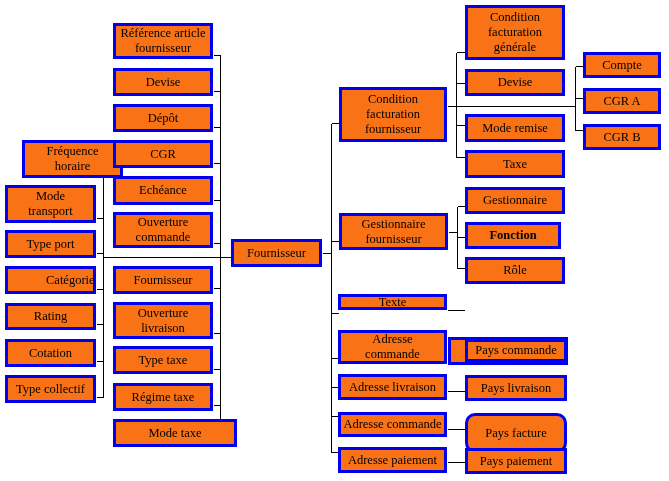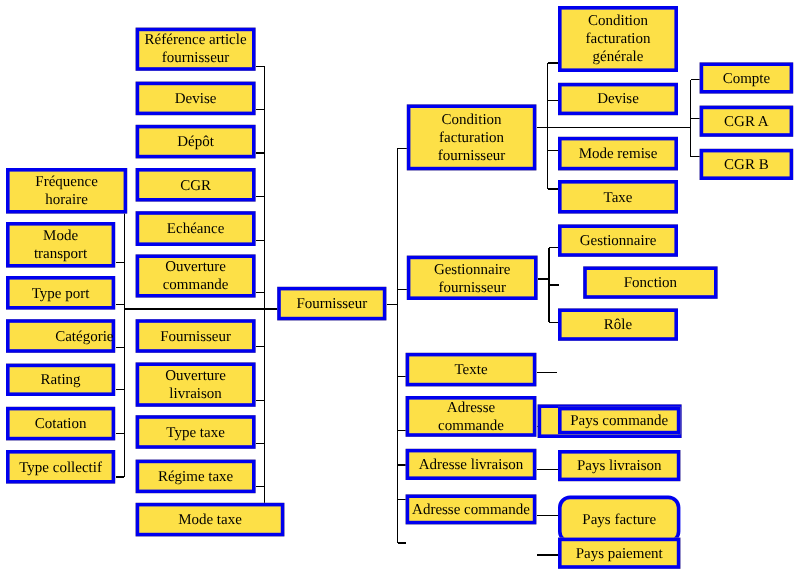--- a/index.html
+++ b/index.html
@@ -19,21 +19,21 @@
   }
   #wires line {
     stroke: #000000;
     stroke-width: 1;
     shape-rendering: crispEdges;
   }
   .node {
     position: absolute;
     box-sizing: border-box;
     border: 3px solid #0000ee;
-    background: #fde047;
+    background: #f97316;
     color: #000000;
     display: flex;
     align-items: center;
     justify-content: flex-end;
     text-align: center;
     font-size: 12.5px;
     line-height: 15px;
     white-space: pre-line;
     z-index: 2;
   }
@@ -89,21 +89,21 @@
       <line x1="456.5" y1="83.5" x2="465.5" y2="83.5" stroke="#000000"></line>
       <line x1="456.5" y1="125.5" x2="465.5" y2="125.5" stroke="#000000"></line>
       <line x1="456.5" y1="157.5" x2="465.5" y2="157.5" stroke="#000000"></line>
       <line x1="575.5" y1="66.5" x2="583.5" y2="66.5" stroke="#000000"></line>
       <line x1="575.5" y1="98.5" x2="583.5" y2="98.5" stroke="#000000"></line>
       <line x1="575.5" y1="130.5" x2="583.5" y2="130.5" stroke="#000000"></line>
       <line x1="457.5" y1="206.5" x2="465.5" y2="206.5" stroke="#000000"></line>
       <line x1="457.5" y1="237.5" x2="465.5" y2="237.5" stroke="#000000"></line>
       <line x1="457.5" y1="268.5" x2="465.5" y2="268.5" stroke="#000000"></line>
     </svg>
-<div class="node" style="left: 5px; top: 140px; width: 101px; height: 38px; border-color: rgb(0, 0, 238);"><span class="node-label">Fréquence
+<div class="node" style="left: 22px; top: 140px; width: 101px; height: 38px; border-color: rgb(0, 0, 238);"><span class="node-label">Fréquence
 horaire</span></div>
     <div class="node" style="left: 5px; top: 185px; width: 91px; height: 38px; border-color: rgb(0, 0, 238);"><span class="node-label">Mode
 transport</span></div>
     <div class="node" style="left: 5px; top: 230px; width: 91px; height: 28px; border-color: rgb(0, 0, 238);"><span class="node-label">Type port</span></div>
     <div class="node" style="left: 5px; top: 266px; width: 91px; height: 28px; border-color: rgb(0, 0, 238); padding-left: 38px;"><span class="node-label">Catégorie</span></div>
     <div class="node" style="left: 5px; top: 303px; width: 91px; height: 27px; border-color: rgb(0, 0, 238);"><span class="node-label">Rating</span></div>
     <div class="node" style="left: 5px; top: 339px; width: 91px; height: 28px; border-color: rgb(0, 0, 238);"><span class="node-label">Cotation</span></div>
     <div class="node" style="left: 5px; top: 375px; width: 91px; height: 28px; border-color: rgb(0, 0, 238);"><span class="node-label">Type collectif</span></div>
     <div class="node" style="left: 113px; top: 23px; width: 100px; height: 36px; border-color: rgb(0, 0, 238);"><span class="node-label">Référence article
 fournisseur</span></div>
@@ -128,25 +128,26 @@
 générale</span></div>
     <div class="node" style="left: 465px; top: 69px; width: 100px; height: 27px; border-color: rgb(0, 0, 238);"><span class="node-label">Devise</span></div>
     <div class="node" style="left: 465px; top: 114px; width: 100px; height: 28px; border-color: rgb(0, 0, 238);"><span class="node-label">Mode remise</span></div>
     <div class="node" style="left: 465px; top: 150px; width: 100px; height: 28px; border-color: rgb(0, 0, 238);"><span class="node-label">Taxe</span></div>
     <div class="node" style="left: 583px; top: 52px; width: 78px; height: 26px; border-color: rgb(0, 0, 238);"><span class="node-label">Compte</span></div>
     <div class="node" style="left: 583px; top: 88px; width: 78px; height: 26px; border-color: rgb(0, 0, 238);"><span class="node-label">CGR A</span></div>
     <div class="node" style="left: 583px; top: 124px; width: 78px; height: 26px; border-color: rgb(0, 0, 238);"><span class="node-label">CGR B</span></div>
     <div class="node" style="left: 339px; top: 213px; width: 109px; height: 37px; border-color: rgb(0, 0, 238);"><span class="node-label">Gestionnaire
 fournisseur</span></div>
     <div class="node" style="left: 465px; top: 187px; width: 100px; height: 27px; border-color: rgb(0, 0, 238);"><span class="node-label">Gestionnaire</span></div>
-    <div class="node" style="left: 486px; top: 222px; width: 112px; height: 27px; border-color: rgb(0, 0, 238);"><span class="node-label">Fonction</span></div>
+    <div class="node" style="left: 465px; top: 222px; width: 96px; height: 27px; border-color: rgb(0, 0, 238); font-weight: bold;"><span class="node-label">Fonction</span></div>
     <div class="node" style="left: 465px; top: 257px; width: 100px; height: 27px; border-color: rgb(0, 0, 238);"><span class="node-label">Rôle</span></div>
-    <div class="node" style="left: 338px; top: 294px; width: 109px; height: 28px; border-color: rgb(0, 0, 238);"><span class="node-label">Texte</span></div>
+    <div class="node" style="left: 338px; top: 294px; width: 109px; height: 16px; border-color: rgb(0, 0, 238);"><span class="node-label">Texte</span></div>
     <div class="node" style="left: 448px; top: 293px; width: 120px; height: 28px; border-color: rgb(0, 0, 238); margin-top: 44px;"><span class="node-label">Ligne texte</span></div>
     <div class="node" style="left: 338px; top: 330px; width: 109px; height: 34px; border-color: rgb(0, 0, 238);"><span class="node-label">Adresse
 commande</span></div>
     <div class="node" style="left: 465px; top: 339px; width: 102px; height: 23px; border-color: rgb(0, 0, 238);"><span class="node-label">Pays commande</span></div>
     <div class="node" style="left: 338px; top: 374px; width: 109px; height: 26px; border-color: rgb(0, 0, 238);"><span class="node-label">Adresse livraison</span></div>
     <div class="node" style="left: 465px; top: 375px; width: 102px; height: 26px; border-color: rgb(0, 0, 238);"><span class="node-label">Pays livraison</span></div>
     <div class="node" style="left: 338px; top: 412px; width: 109px; height: 25px; border-color: rgb(0, 0, 238);"><span class="node-label">Adresse commande</span></div>
     <div class="node" style="left: 465px; top: 413px; width: 102px; height: 40px; border-color: rgb(0, 0, 238); border-radius: 10px;"><span class="node-label">Pays facture</span></div>
+    <div class="node" style="left: 338px; top: 447px; width: 109px; height: 26px; border-color: rgb(0, 0, 238);"><span class="node-label">Adresse paiement</span></div>
     <div class="node" style="left: 465px; top: 448px; width: 102px; height: 26px; border-color: rgb(0, 0, 238);"><span class="node-label">Pays paiement</span></div>
   </div>
 
 </body></html>

